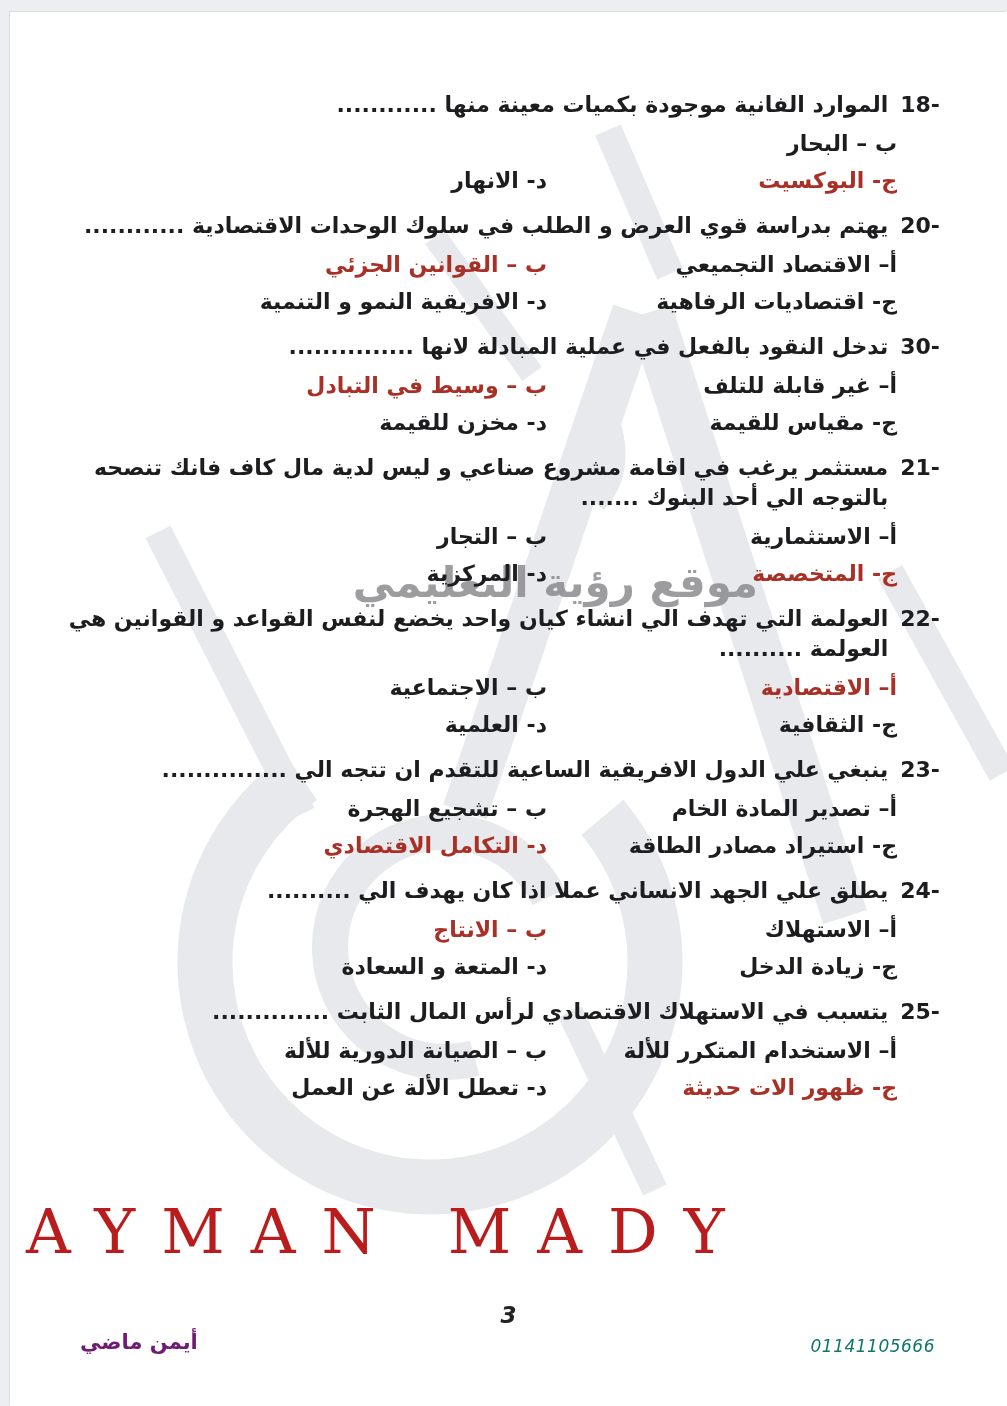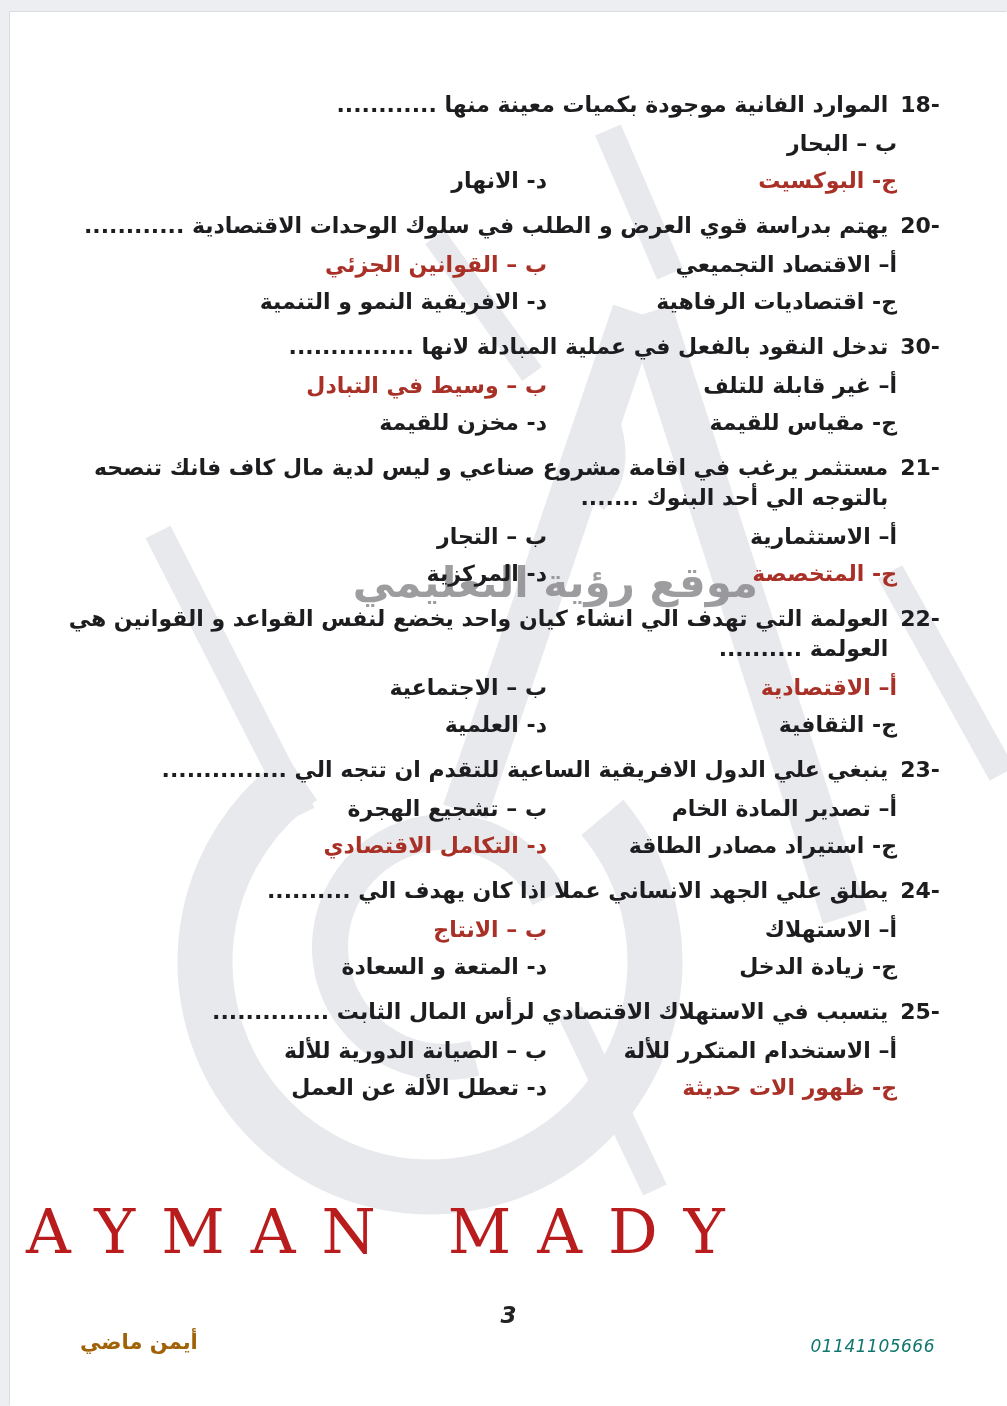--- a/index.html
+++ b/index.html
@@ -44,21 +44,21 @@
   .opt-first{width:350px;flex-shrink:0;}
   .opt{white-space:nowrap;}
   .correct{color:#a93026;}
   
   .page-num{
     position:absolute;left:0;top:1290px;width:100%;z-index:3;
     text-align:center;font-size:23px;font-style:italic;font-weight:bold;color:#222;
   }
   .signature{
     position:absolute;left:70px;top:1318px;z-index:3;
-    direction:rtl;font-size:21px;font-weight:bold;color:#a16207;text-align:right;
+    direction:rtl;font-size:21px;font-weight:bold;color:#701a75;text-align:right;
   }
   .phone{
     position:absolute;right:72px;top:1324px;z-index:3;
     font-size:17px;font-style:italic;color:#0f766e;letter-spacing:.5px;
   }
 </style>
 </head>
 <body>
 
 <div class="sheet">

